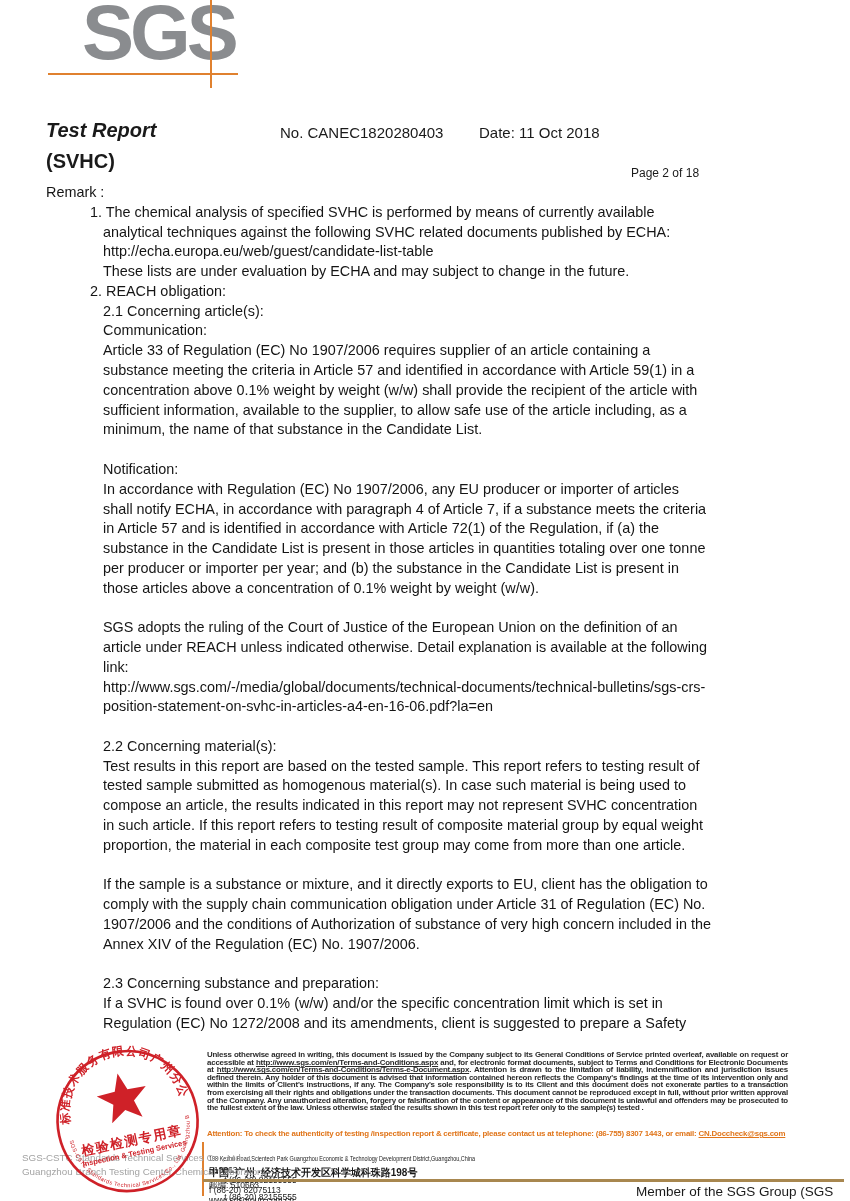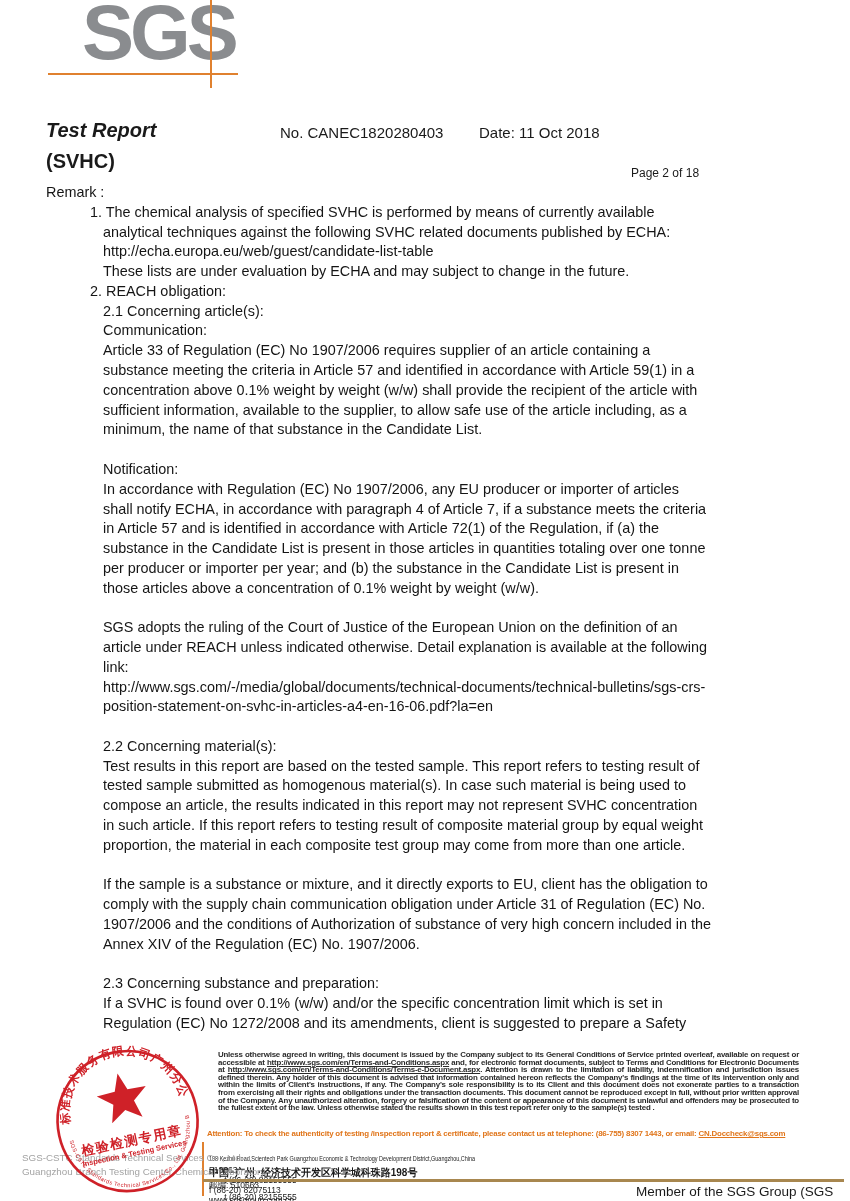--- a/index.html
+++ b/index.html
@@ -22,21 +22,21 @@
   .h-date{position:absolute;left:479px;top:124px;font-size:15px;}
   .h-page{position:absolute;left:631px;top:124px;font-size:12px;margin-top:42px;}
   
   .body-lines{position:absolute;left:0;top:183px;width:850px;}
   .bl{white-space:pre;font-size:14.4px;line-height:19.78px;color:#151515;}
   .ind0{margin-left:46px;}
   .ind1{margin-left:90px;}
   .ind2{margin-left:103px;}
   
   .legal{
-    position:absolute;left:218px;top:1051px;width:581px;
+    position:absolute;left:207px;top:1051px;width:581px;
     font-size:7.9px;line-height:7.6px;letter-spacing:-0.2px;
     font-weight:bold;text-align:justify;color:#2b2b2b;
   }
   .legal .u{text-decoration:underline;}
   .attention{
     position:absolute;left:207px;top:1130px;width:581px;
     font-size:7.9px;line-height:8.6px;letter-spacing:-0.2px;
     font-weight:bold;text-align:left;color:#e0751a;
   }
   .attention .u{text-decoration:underline;}

